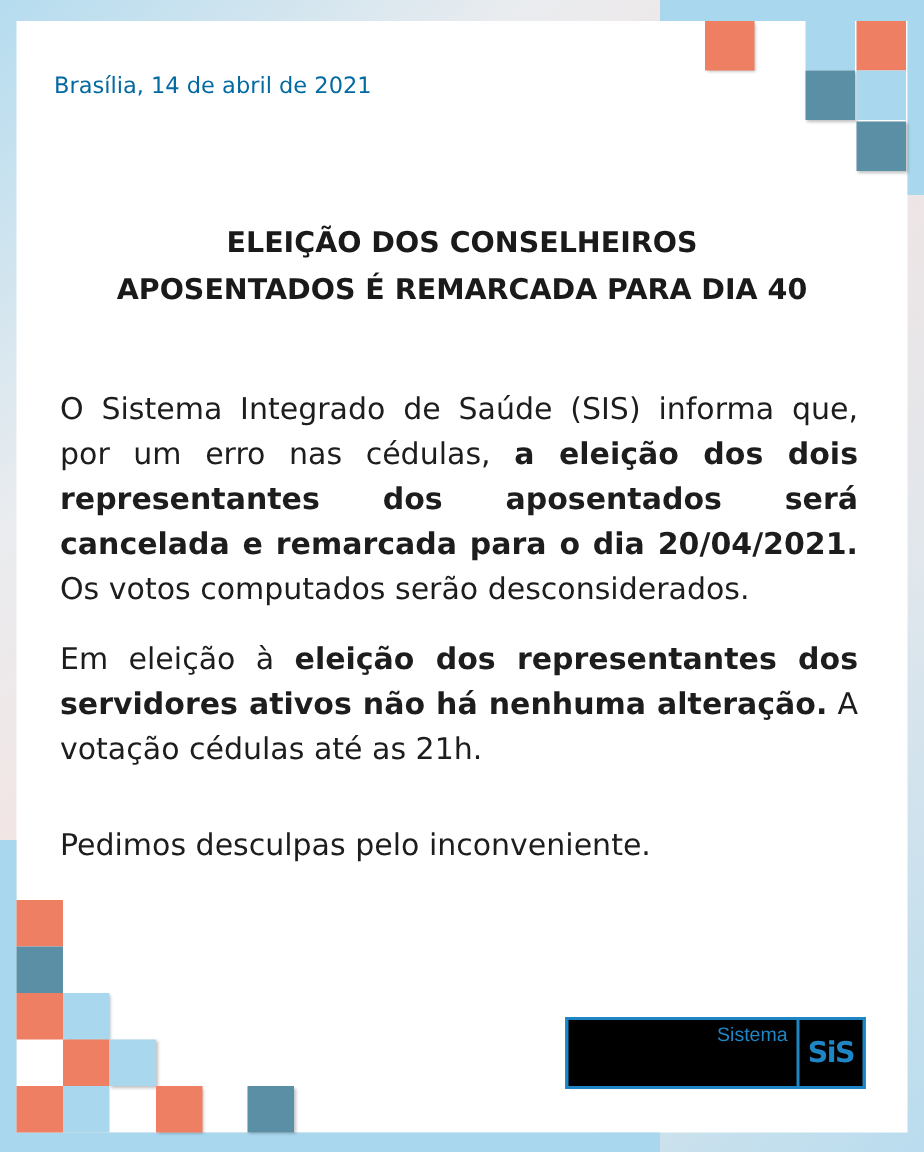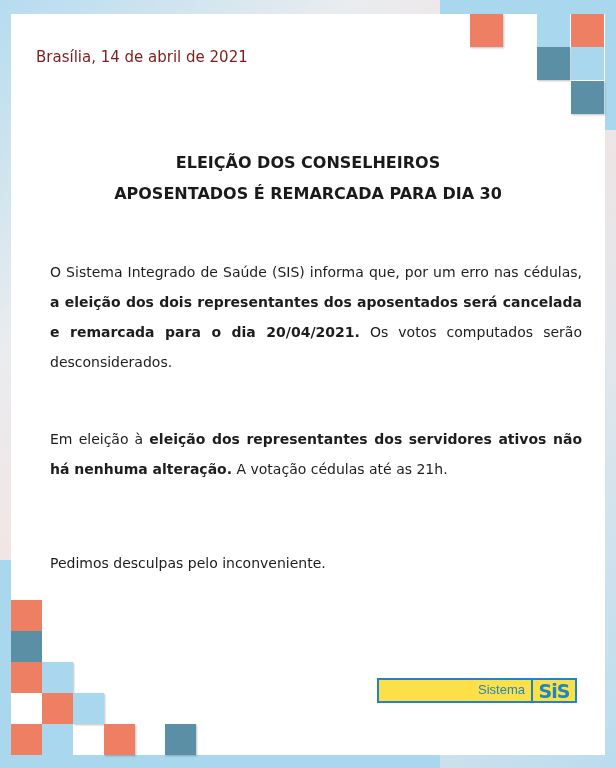--- a/index.html
+++ b/index.html
@@ -15,40 +15,40 @@
   }
   .sq { position: absolute; width: 33px; height: 33px; }
   .sq.shadow { box-shadow: 1px 1px 2px rgba(0,0,0,0.25); }
   .orange { background: #ef7f62; }
   .dark { background: #5a8fa6; }
   .light { background: #a9d8ee; }
   .band { position: absolute; background: #a9d8ee; }
 
   .date {
     position: absolute; left: 36px; top: 48px;
-    font-size: 15px; color: #7f1d1d;
+    font-size: 15px; color: #0369a1;
   }
   .title {
     position: absolute; left: 11px; width: 594px; top: 147px;
-    text-align: center; font-weight: bold; font-size: 16px; line-height: 31px;
+    text-align: center; font-weight: bold; font-size: 19px; line-height: 31px;
     color: #1a1a1a;
   }
   .para {
-    position: absolute; left: 50px; width: 532px;
-    font-size: 14px; line-height: 30px; color: #1d1d1d; text-align: justify;
+    position: absolute; left: 40px; width: 532px;
+    font-size: 20px; line-height: 30px; color: #1d1d1d; text-align: justify;
   }
   .para b { font-weight: bold; }
   .p1 { top: 257px; }
   .p2 { top: 424px; }
   .p3 { top: 520px; margin-top: 28px; }
 
   .logo {
-    position: absolute; left: 377px; top: 678px; width: 200px; height: 25px;
+    position: absolute; left: 377px; top: 678px; width: 200px; height: 48px;
     border: 2px solid #1f86c6; box-sizing: border-box; display: flex;
-    background: #fde047;
+    background: #000000;
   }
   .logo-text {
     flex: 1; text-align: right; padding-right: 6px; padding-top: 2px;
     color: #1f86c6; font-size: 13px; line-height: 16px;
     font-family: "Liberation Sans", sans-serif;
   }
   .logo-mark {
     width: 42px; border-left: 2px solid #1f86c6; color: #1f86c6;
     font-weight: bold; font-size: 19px; display: flex; align-items: center; justify-content: center;
     font-family: "DejaVu Sans", sans-serif; letter-spacing: -1px;
@@ -80,21 +80,21 @@
 <div class="sq light shadow" style="left:73px;top:693px;width:31px;height:31px;"></div>
 <div class="sq orange" style="left:11px;top:724px;width:31px;height:31px;"></div>
 <div class="sq light" style="left:42px;top:724px;width:31px;height:31px;"></div>
 <div class="sq orange shadow" style="left:104px;top:724px;width:31px;height:31px;"></div>
 <div class="sq dark shadow" style="left:165px;top:724px;width:31px;height:31px;"></div>
 
 <div class="date">Brasília, 14 de abril de 2021</div>
 
 <div class="title">
   <div>ELEIÇÃO DOS CONSELHEIROS</div>
-  <div>APOSENTADOS É REMARCADA PARA DIA 30</div>
+  <div>APOSENTADOS É REMARCADA PARA DIA 40</div>
 </div>
 
 <div class="para p1"><span>O Sistema Integrado de Saúde (SIS) informa que, por um erro nas cédulas, </span><b>a eleição dos dois representantes dos aposentados será cancelada e remarcada para o dia 20/04/2021.</b><span> Os votos computados serão desconsiderados.</span></div>
 
 <div class="para p2"><span>Em eleição à </span><b>eleição dos representantes dos servidores ativos não há nenhuma alteração.</b><span> A votação cédulas até as 21h.</span></div>
 
 <div class="para p3">Pedimos desculpas pelo inconveniente.</div>
 
 <div class="logo">
   <div class="logo-text">

